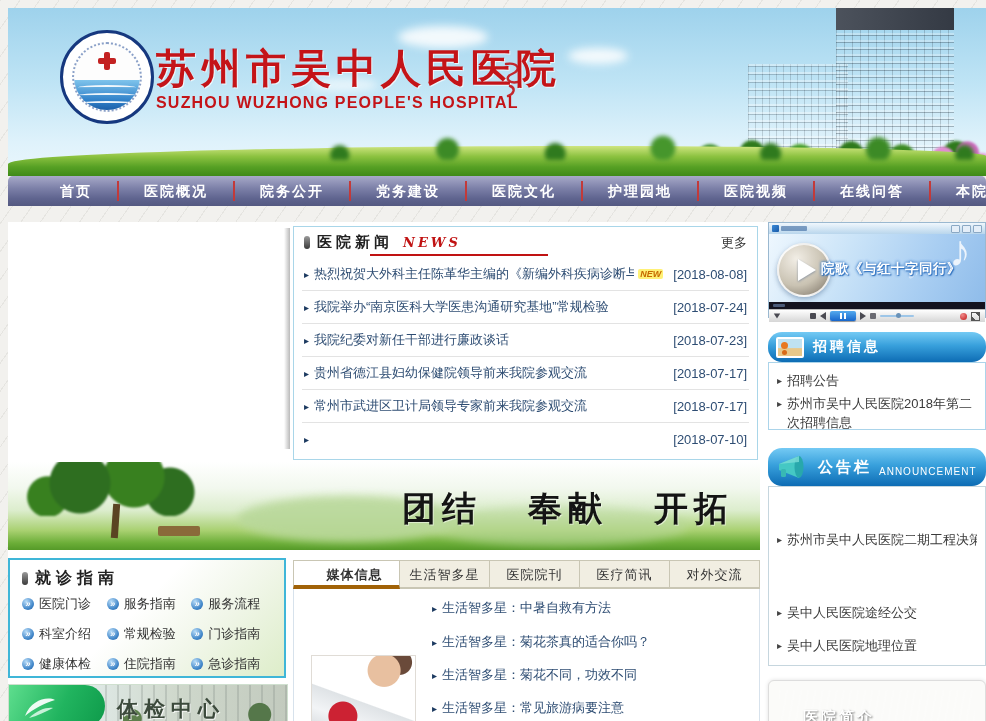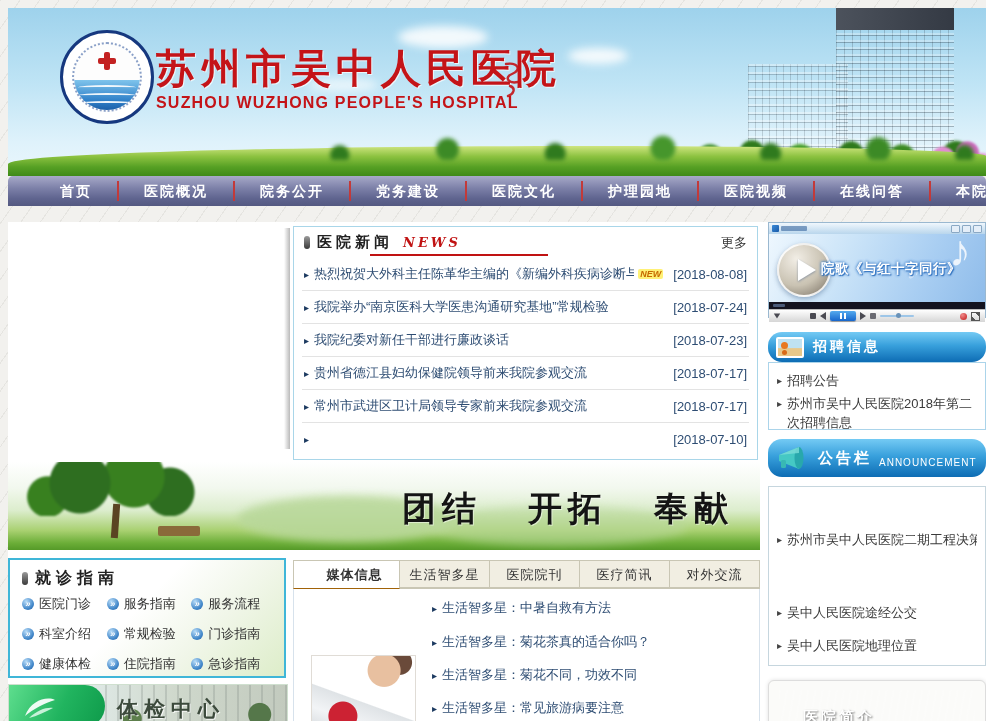--- a/index.html
+++ b/index.html
@@ -129,21 +129,21 @@
       radial-gradient(circle at 85% 70%,#55774a 0 11px,transparent 12px),
       repeating-linear-gradient(90deg,rgba(120,130,125,.25) 0 2px,transparent 2px 12px);}
   .checkup-label{position:absolute;left:108px;top:10px;font-size:21px;font-weight:bold;color:#3c4a3c;
     letter-spacing:6px;text-shadow:1px 1px 0 rgba(255,255,255,.8);}
   
   .tabs-box{position:absolute;left:285px;top:338px;width:467px;height:170px;box-sizing:border-box;}
   .tab-strip{display:flex;height:28px;border-bottom:1px solid #c9c6b4;}
   .tab{flex:1;box-sizing:border-box;text-align:center;line-height:27px;font-size:13px;color:#333;
     background:#f1eee2;border:1px solid #c9c6b4;border-left:none;cursor:pointer;letter-spacing:1px;}
   .tab:first-child{border-left:1px solid #c9c6b4;}
-  .tab.active{background:#fff;border-bottom:1px solid #a16207;margin-bottom:-1px;font-weight:bold;padding-left:16px;}
+  .tab.active{background:#fff;border-bottom:4px solid #a16207;margin-bottom:-1px;font-weight:bold;padding-left:16px;}
   .tab-content{position:relative;height:141px;border:1px solid #d7e2ec;border-top:none;background:#fff;}
   .post{position:absolute;display:flex;align-items:center;font-size:13px;color:#2e4d73;white-space:nowrap;cursor:pointer;}
   .post .mk{color:#1c3a60;}
   .post-photo{position:absolute;left:17px;top:66px;width:103px;height:80px;overflow:hidden;
     background:linear-gradient(160deg,#f7f4f0 0%,#efe8e0 40%,#e2d6ca 100%);
     background-image:radial-gradient(circle at 70% 18%,#e8c0a0 0 16px,transparent 17px),
       radial-gradient(circle at 85% 8%,#6a4a3a 0 12px,transparent 13px),
       radial-gradient(circle at 30% 75%,#cc2233 0 14px,transparent 15px),
       linear-gradient(200deg,transparent 55%,#dfe3e6 56%,#f2f4f6 75%,#cfd4d8 100%);
     border:1px solid #e0dcd6;}
@@ -188,21 +188,21 @@
   .side-head .t{color:#fff;font-weight:bold;letter-spacing:3px;}
   .recruit-head{top:110px;height:30px;}
   .recruit-icon{width:24px;height:17px;border:2px solid #fff;border-radius:2px;margin-right:9px;
     background:linear-gradient(180deg,#bfe2f2 55%,#e8c88a 56%);position:relative;}
   .recruit-icon:after{content:"";position:absolute;left:3px;top:3px;width:7px;height:7px;border-radius:50%;
     background:#e87820;box-shadow:0 7px 0 -1px #d86a18;}
   .side-box{position:absolute;left:0;width:218px;box-sizing:border-box;background:#fff;border:1px solid #abd4ea;}
   .recruit-box{top:140px;height:68px;padding:9px 8px 0 8px;}
   .side-item{display:flex;font-size:13px;color:#3a3a3a;line-height:1.45;cursor:pointer;margin-bottom:4px;}
   .side-item .mk{color:#444;margin-top:2px;}
-  .ann-head{top:217px;height:38px;}
+  .ann-head{top:226px;height:38px;}
   .ann-sub{color:#fff;font-size:10px;letter-spacing:1px;margin-left:7px;margin-top:8px;}
   .ann-box{top:264px;height:180px;padding:44px 8px 0 8px;border:1px solid #c6d6de;overflow:hidden;}
   .ann-box .side-item.gap{margin-top:54px;}
   .ann-box .side-item.gap2{margin-top:14px;}
   .nowrap1{white-space:nowrap;overflow:hidden;}
   
   .intro-box{position:absolute;left:0;top:458px;width:218px;height:72px;background:#fbfbf9;
     border:1px solid #ddd;border-radius:6px 6px 0 0;box-shadow:0 0 4px rgba(0,0,0,.12);padding:9px 10px 0 10px;box-sizing:border-box;}
   .intro-img{position:relative;height:52px;overflow:hidden;
     background:linear-gradient(100deg,#8ecdf0 0%,#b6ddf4 38%,#a0a8b0 55%,#737b85 75%,#555c66 100%);
@@ -308,22 +308,22 @@
     </div>
 
     <div class="banner">
       <div class="mtn" style="left:230px;top:34px;width:220px;height:46px;"></div>
       <div class="mtn" style="left:420px;top:44px;width:260px;height:40px;opacity:.6;"></div>
       <div class="tree-canopy"></div>
       <div class="tree-trunk"></div>
       <div class="bench"></div>
       <div class="slogan">
         <span>团结</span>
+        <span>奉献</span>
         <span>开拓</span>
-        <span>奉献</span>
       </div>
     </div>
 
     <div class="guide">
       <div class="guide-head">
         <span class="bullet"></span>
         <span class="guide-title">就诊指南</span>
       </div>
       <div class="guide-grid">
         <span class="gitem">

